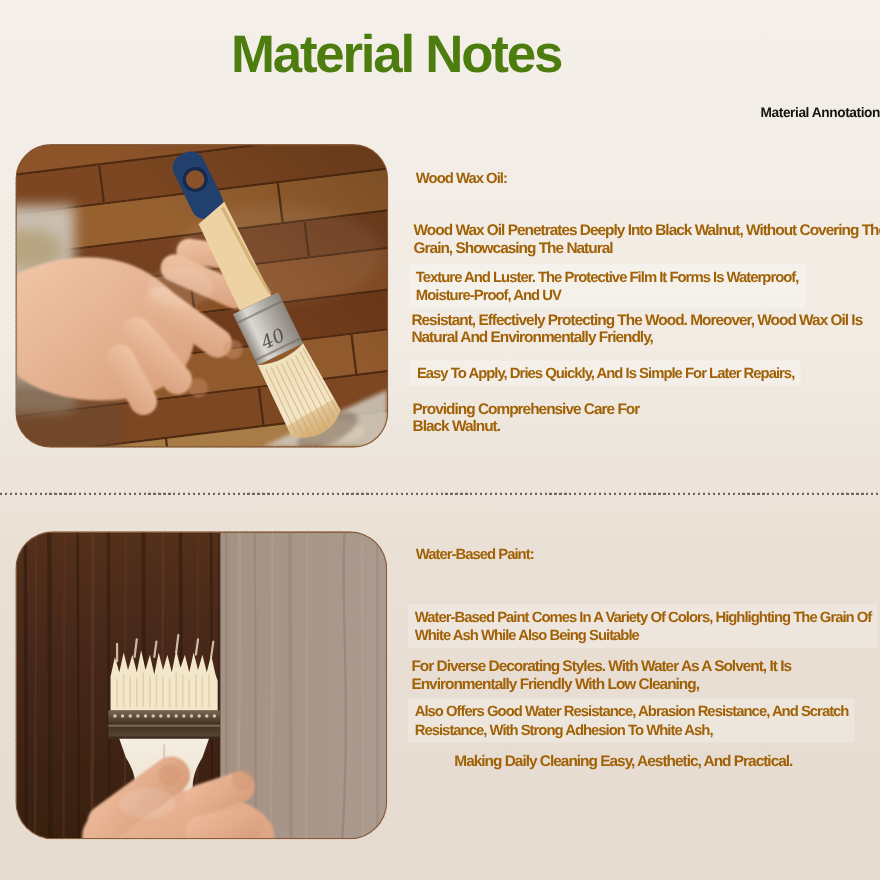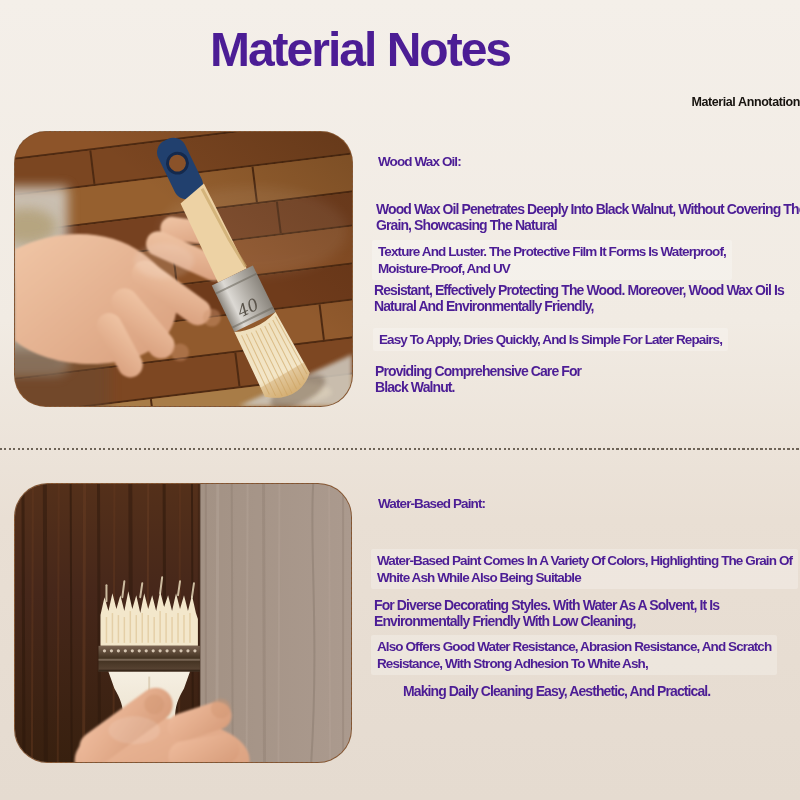--- a/index.html
+++ b/index.html
@@ -4,37 +4,37 @@
 <style>
   html,body{margin:0;padding:0;}
   body{
     width:800px;height:800px;overflow:hidden;position:relative;
     background:linear-gradient(180deg,#f4efe9 0%,#f1ebe3 40%,#e9dfd4 65%,#e5dbd0 100%);
     font-family:"Liberation Sans",sans-serif;color:#231d17;
   }
   .abs{position:absolute;}
   .page-title{
     left:0;top:22px;width:720px;text-align:center;
-    font-size:48px;font-weight:bold;letter-spacing:-2px;color:#4c1d95;
+    font-size:48px;font-weight:bold;letter-spacing:-2px;color:#4d7c0f;
   }
   .page-subtitle{
     left:0;top:95px;width:800px;text-align:right;
     font-size:12.5px;font-weight:bold;letter-spacing:-0.4px;color:#17130f;
   }
   .photo{
     position:absolute;overflow:hidden;
     border:1.5px dashed rgba(116,104,90,0.5);
     box-sizing:border-box;background:#8a5229;
   }
   .photo svg{display:block;width:100%;height:100%;}
   #photo1{left:14px;top:131px;width:339px;height:276px;border-radius:32px;}
   #photo2{left:14px;top:483px;width:338px;height:280px;border-radius:34px;}
   .para{
     position:absolute;font-weight:bold;white-space:pre;
-    color:#4c1d95;letter-spacing:-0.9px;
+    color:#a16207;letter-spacing:-0.9px;
   }
   .t-s{font-size:14px;line-height:15.5px;}
   .t-m{font-size:13.5px;line-height:17px;}
   .heading{font-size:13.5px;line-height:17px;}
   .hl{background:rgba(255,255,255,0.26);padding:3px 6px;border-radius:2px;}
   .divider{
     position:absolute;left:0;top:448px;width:800px;height:2px;
     background-image:repeating-linear-gradient(90deg,#6e6458 0,#6e6458 2px,rgba(0,0,0,0) 2px,rgba(0,0,0,0) 4.5px);
   }
 </style>
@@ -307,13 +307,13 @@
   </svg>
 </div>
 
 <div class="para heading abs" style="left:378px;top:495px;text-align:center;">Water-Based Paint:</div>
 <div class="para t-m hl" style="left:371px;top:549px;">Water-Based Paint Comes In A Variety Of Colors, Highlighting The Grain Of
 White Ash While Also Being Suitable</div>
 <div class="para t-s" style="left:374px;top:598px;">For Diverse Decorating Styles. With Water As A Solvent, It Is
 Environmentally Friendly With Low Cleaning,</div>
 <div class="para t-m hl" style="left:371px;top:635px;">Also Offers Good Water Resistance, Abrasion Resistance, And Scratch
 Resistance, With Strong Adhesion To White Ash,</div>
-<div class="para t-s" style="left:363px;top:684px;padding-left:40px;">Making Daily Cleaning Easy, Aesthetic, And Practical.</div>
+<div class="para t-s" style="left:373px;top:684px;padding-left:40px;">Making Daily Cleaning Easy, Aesthetic, And Practical.</div>
 
 </body></html>

